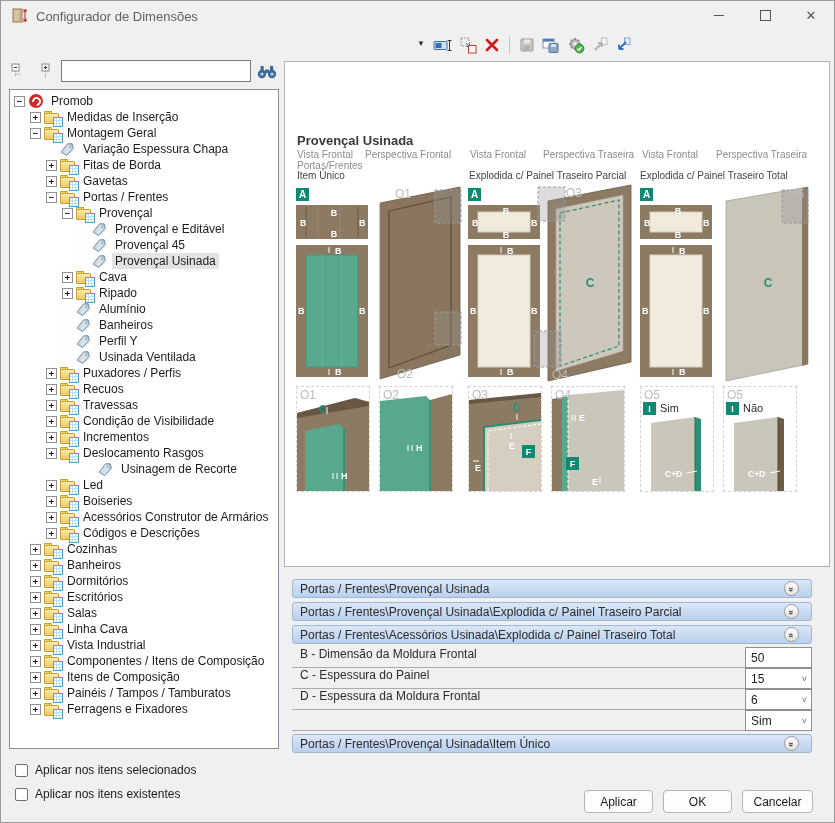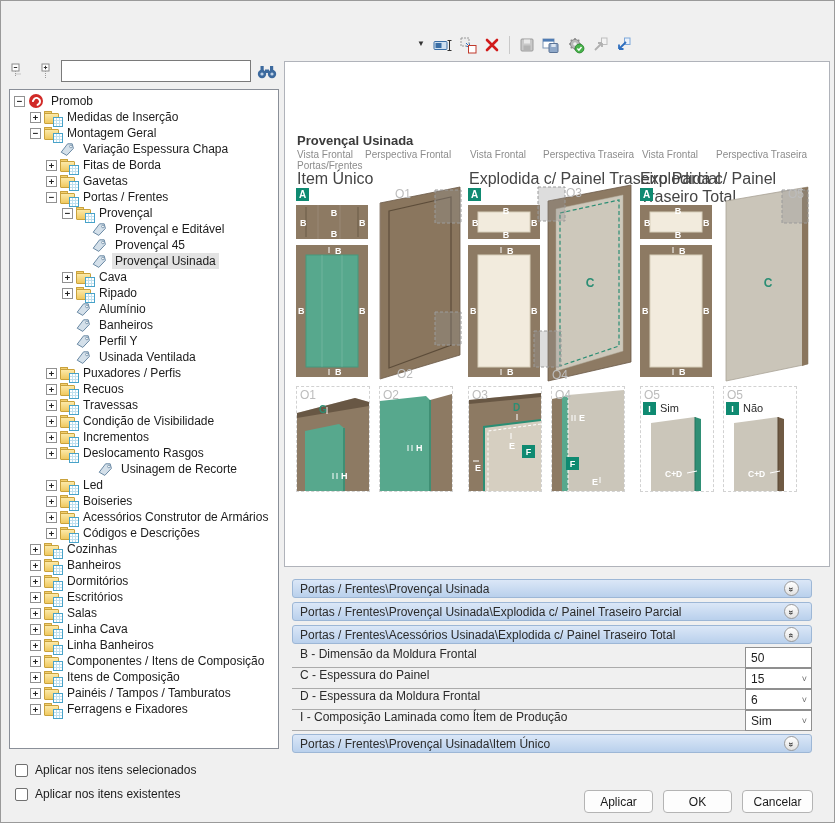--- a/index.html
+++ b/index.html
@@ -52,21 +52,21 @@
          background-size:3px 3px;background-position:-1px -1px;}
   .ptag{position:absolute;left:0;top:0;}
   .tlabel{padding:0 3px;color:#1c1c1c;}
   .sel .tlabel{background:#e3e3e3;}
 
   
   .preview{position:absolute;left:283px;top:60px;width:546px;height:506px;background:#fff;border:1px solid #b0b3ba;box-sizing:border-box;}
   .pv-title{position:absolute;left:12px;top:71px;font-weight:bold;font-size:13px;color:#3a3a3a;}
   .pv-h{position:absolute;top:87px;font-size:10px;color:#8c8c8c;}
   .pv-sub{position:absolute;left:12px;top:98px;font-size:10px;color:#8c8c8c;}
-  .pv-g{position:absolute;top:108px;font-size:16px;color:#444;}
+  .pv-g{position:absolute;top:108px;font-size:10px;color:#444;}
   .gsvg{position:absolute;overflow:visible;}
   .thumb{position:absolute;top:324px;width:74px;height:106px;border:1px dashed #d2d2d2;box-sizing:border-box;}
 
   
   .acc{position:absolute;left:291px;width:520px;height:19px;border:1px solid #9db7d6;border-radius:3px;
        background:linear-gradient(#dbe7f7,#b9d0ec);display:flex;align-items:center;padding:0 12px 0 7px;
        box-sizing:border-box;color:#2b2b2b;gap:20px;}
   .acc .t{flex:1;font-size:12px;}
   .chev{width:15px;height:15px;border-radius:50%;background:linear-gradient(#ffffff,#e2e2e2);border:1px solid #9a9a9a;
         display:flex;align-items:center;justify-content:center;font-size:9px;color:#333;font-weight:bold;box-sizing:border-box;}
@@ -82,20 +82,39 @@
   .cbrow{position:absolute;left:14px;display:flex;align-items:center;gap:7px;}
   .cbox{width:13px;height:13px;border:1px solid #707070;border-radius:2px;background:#fff;box-sizing:border-box;}
   .btn{position:absolute;top:789px;height:23px;background:#fdfdfd;border:1px solid #b4b4b4;border-radius:4px;
        box-sizing:border-box;display:flex;align-items:center;justify-content:center;font-size:12px;color:#1a1a1a;}
 </style>
 </head>
 <body>
 
 <div class="win">
 
+  <div class="titlebar">
+    <svg class="app-icon" viewBox="0 0 18 18">
+      <rect x="2" y="2" width="9" height="13" fill="#d9c39a" stroke="#8a7a58"></rect>
+      <line x1="9" y1="2" x2="9" y2="15" stroke="#b39f78"></line>
+      <path d="M14 3 v11 M12 3 h4 M12 14 h4 M14 3 l-1.4 2.3 M14 3 l1.4 2.3 M14 14 l-1.4 -2.3 M14 14 l1.4 -2.3" stroke="#c11d1d" fill="none"></path>
+    </svg>
+    <span class="title-text">Configurador de Dimensões</span>
+    <div class="wbtns">
+      <div class="wbtn">
+          <span class="glyph-min"></span>
+        </div>
+      <div class="wbtn">
+          <span class="glyph-max"></span>
+        </div>
+      <div class="wbtn">
+          <span class="glyph-close">✕</span>
+        </div>
+    </div>
+  </div>
 
   <span class="preset-caret">▼</span>
   <div class="tbicons">
     <span class="tbtn">
       <svg width="20" height="16">
           <rect x="1" y="4.5" width="13" height="8" rx="1" fill="#cfe0f0" stroke="#3a6ea5"></rect>
           <rect x="2.5" y="6" width="6" height="5" fill="#3a6ea5"></rect>
           <path d="M16.5 3.5 v10 M14.5 3.5 h4 M14.5 13.5 h4" stroke="#333" fill="none"></path>
         </svg>
     </span>
@@ -479,21 +498,21 @@
           <span class="fgrid"></span>
         </span>
         <span class="tlabel">Linha Cava</span>
       </div>
       <div class="trow" style="padding-left: 20px;">
         <span class="ebox">+</span>
         <span class="ticon">
           <span class="pfold"></span>
           <span class="fgrid"></span>
         </span>
-        <span class="tlabel">Linha Banheiros</span>
+        <span class="tlabel">Vista Industrial</span>
       </div>
       <div class="trow" style="padding-left: 20px;">
         <span class="ebox">+</span>
         <span class="ticon">
           <span class="pfold"></span>
           <span class="fgrid"></span>
         </span>
         <span class="tlabel">Componentes / Itens de Composição</span>
       </div>
       <div class="trow" style="padding-left: 20px;">
@@ -737,21 +756,20 @@
         </div>
       </div>
       <div class="prow" style="top: 688px;">
         <div class="plab">D - Espessura da Moldura Frontal</div>
         <div class="pval">
           <span>6</span>
           <span class="dd">˅</span>
         </div>
       </div>
       <div class="prow" style="top: 709px;">
-        <div class="plab">I - Composição Laminada como Ítem de Produção</div>
         <div class="pval">
           <span>Sim</span>
           <span class="dd">˅</span>
         </div>
       </div>
       <div class="acc" style="top: 733px;">
         <div class="t">Portas / Frentes\Provençal Usinada\Item Único</div>
         <div class="chev">
           <span>»</span>
         </div>

